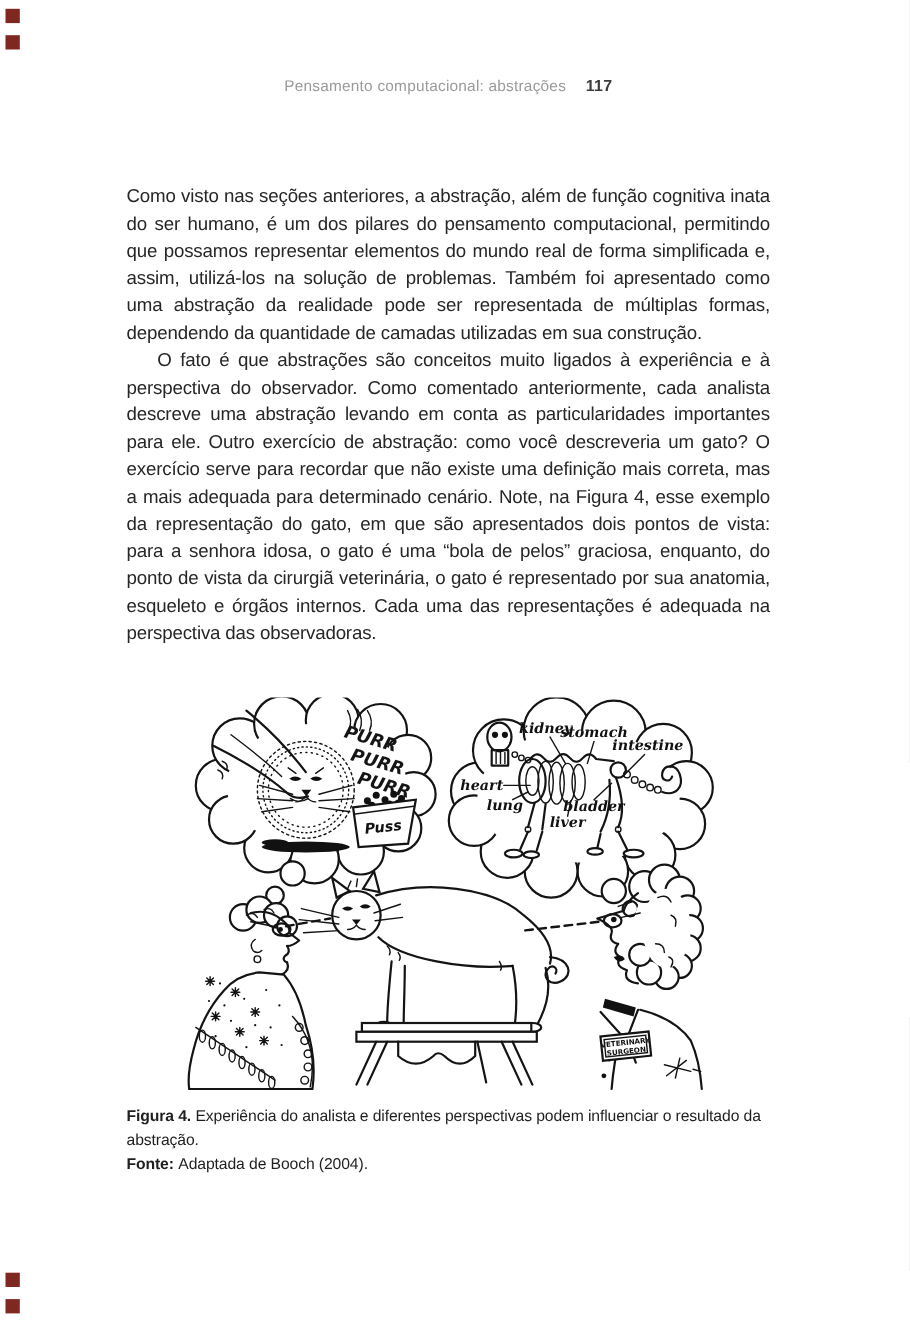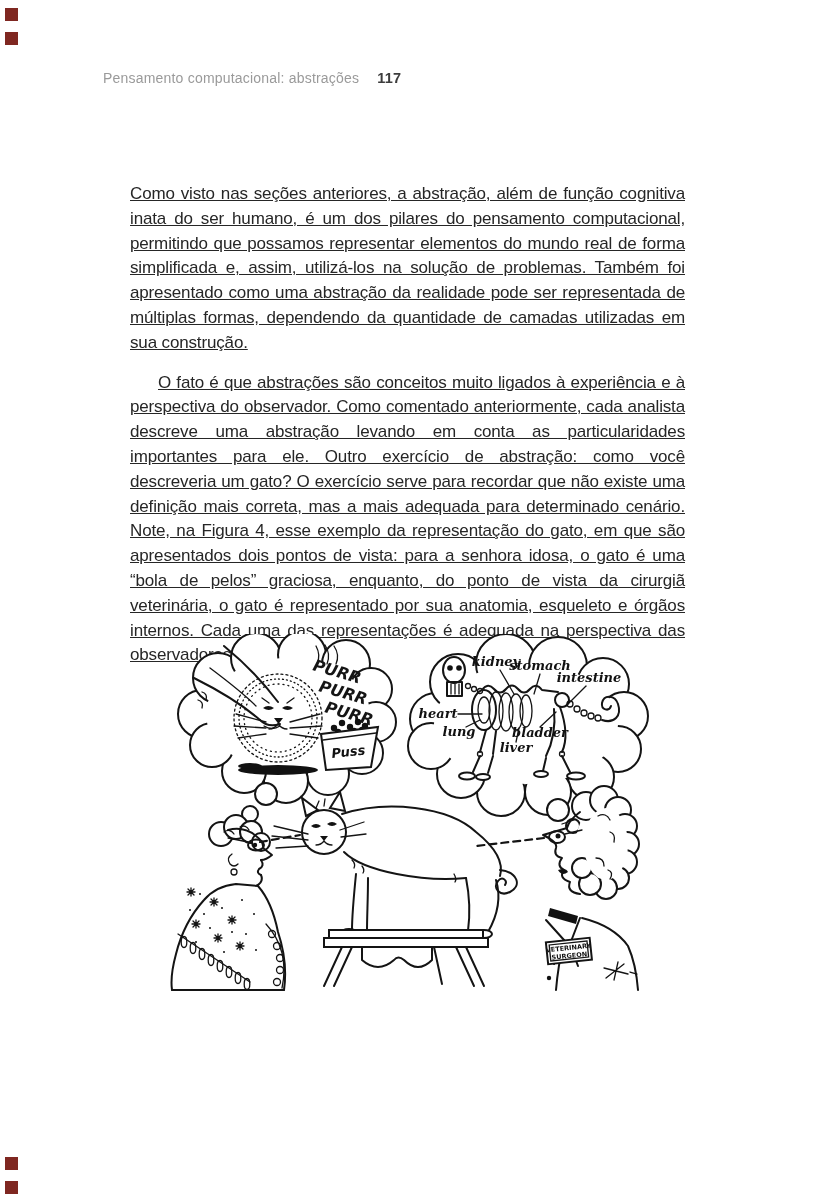--- a/index.html
+++ b/index.html
@@ -5,37 +5,37 @@
   html,body{margin:0;padding:0;background:#e8e8e8;}
   .page{
     position:relative;width:827px;height:1200px;background:#ffffff;
     margin:0 auto;overflow:hidden;
     font-family:"Liberation Sans",sans-serif;
   }
   .corner-mark{position:absolute;left:5px;width:13px;height:13px;background:#7f2721;}
   .mark-a{top:8px}.mark-b{top:32px}.mark-c{top:1157px}.mark-d{top:1181px}
 
   .running-header{
-    position:absolute;top:70px;left:103px;width:585px;
-    text-align:left;font-size:14px;letter-spacing:.2px;
+    position:absolute;top:70px;left:115px;width:585px;
+    text-align:center;font-size:14px;letter-spacing:.2px;
   }
   .running-title{color:#9a9a9a;}
   .page-number{color:#3c3c3c;font-weight:bold;margin-left:18px;font-size:14.5px;}
 
   h1.chapter-heading{
     position:absolute;top:112px;left:115px;width:600px;margin:0;
     font-size:25px;font-weight:bold;color:#d85f2c;letter-spacing:-.3px;
   }
 
   .body-text{
     position:absolute;top:167px;left:115px;width:585px;
     font-size:17px;line-height:24.8px;color:#262626;letter-spacing:-.15px;
     text-align:justify;
   }
-  .body-text p{margin:15px;text-decoration:underline;}
+  .body-text p{margin:0;}
   .body-text p.indented{text-indent:28px;}
 
   .figure-wrap{position:absolute;top:634px;left:166px;width:494px;height:364px;}
   svg .ln{fill:none;stroke:#141414;stroke-width:2;stroke-linecap:round;stroke-linejoin:round;}
   svg .tn{fill:none;stroke:#141414;stroke-width:1.3;stroke-linecap:round;}
   svg .wb{fill:#ffffff;stroke:#141414;stroke-width:2;}
   svg .fb{fill:#111111;stroke:none;}
   svg .dash{fill:none;stroke:#141414;stroke-width:2.2;stroke-dasharray:7 5;stroke-linecap:round;}
   svg .lbl{font:italic bold 13px "DejaVu Serif",serif;fill:#111;text-anchor:middle;}
   svg .purr{font:italic bold 16px "DejaVu Sans",sans-serif;fill:#151515;}
@@ -351,14 +351,22 @@
         <text class="badge-t" x="403" y="316">VETERINARY</text>
         <text class="badge-t" x="403" y="324">SURGEON</text>
       </g>
       <g class="tn">
         <path d="M438,334 L462,340 M452,328 L448,346 M440,344 L458,330 M464,338 l7,2"></path>
       </g>
     </g>
   </svg>
   </div>
 
+  <div class="caption">
+    <div>
+      <span class="bold">Figura 4.</span><span>Experiência do analista e diferentes perspectivas podem influenciar o resultado da abstração.</span>
+    </div>
+    <div>
+      <span class="bold">Fonte:</span><span>Adaptada de Booch (2004).</span>
+    </div>
+  </div>
 
 </div>
 
 </body></html>

